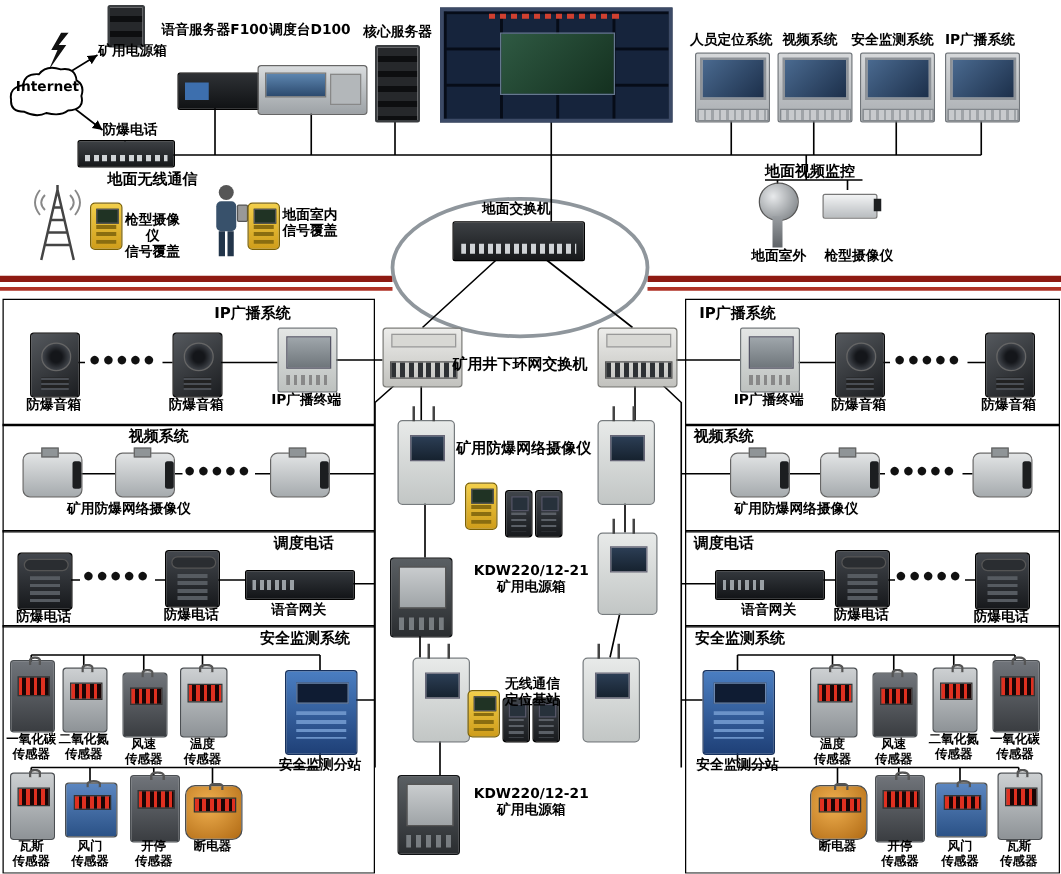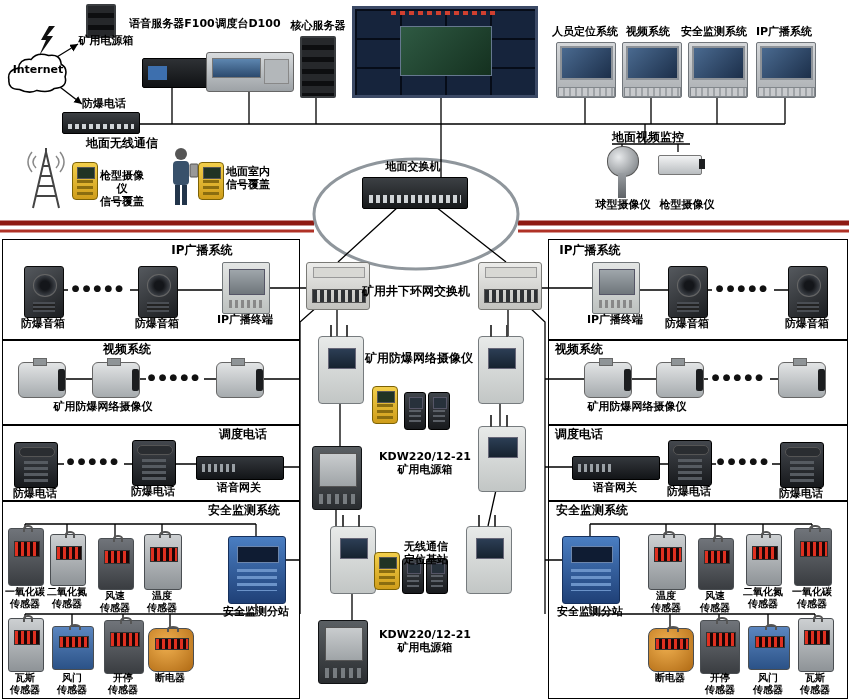--- a/index.html
+++ b/index.html
@@ -183,21 +183,21 @@
     </svg>
   </div>
   <div class="dev phone-y" style="left:198px;top:162px;width:24px;height:36px"></div>
   <div class="lbl pre" style="left:224px;top:166px;width:48px">地面室内
 信号覆盖</div>
   <div class="lbl" style="left:380px;top:161px;width:66px">地面交换机</div>
   <div class="dev net-switch" style="left:362px;top:177px;width:104px;height:30px"></div>
   <div class="lbl lg" style="left:608px;top:130px;width:80px">地面视频监控</div>
   <div class="dev dome" style="left:600px;top:146px;width:44px;height:52px"></div>
   <div class="dev gun" style="left:654px;top:148px;width:52px;height:44px"></div>
-  <div class="lbl" style="left:592px;top:199px;width:62px">球型摄像仪</div>
+  <div class="lbl" style="left:592px;top:199px;width:62px">地面室外</div>
   <div class="lbl" style="left:656px;top:199px;width:62px">枪型摄像仪</div>
 
   <div class="dev ring-sw" style="left:306px;top:262px;width:62px;height:46px"></div>
   <div class="dev ring-sw" style="left:478px;top:262px;width:62px;height:46px"></div>
   <div class="lbl lg" style="left:350px;top:284px;width:132px">矿用井下环网交换机</div>
 
   <div class="lbl lg" style="left:164px;top:243px;width:76px">IP广播系统</div>
   <div class="dev speaker" style="left:24px;top:266px;width:38px;height:50px"></div>
   <div class="dots" style="left:68px;top:283px;width:62px">●●●●●</div>
   <div class="dev speaker" style="left:138px;top:266px;width:38px;height:50px"></div>

